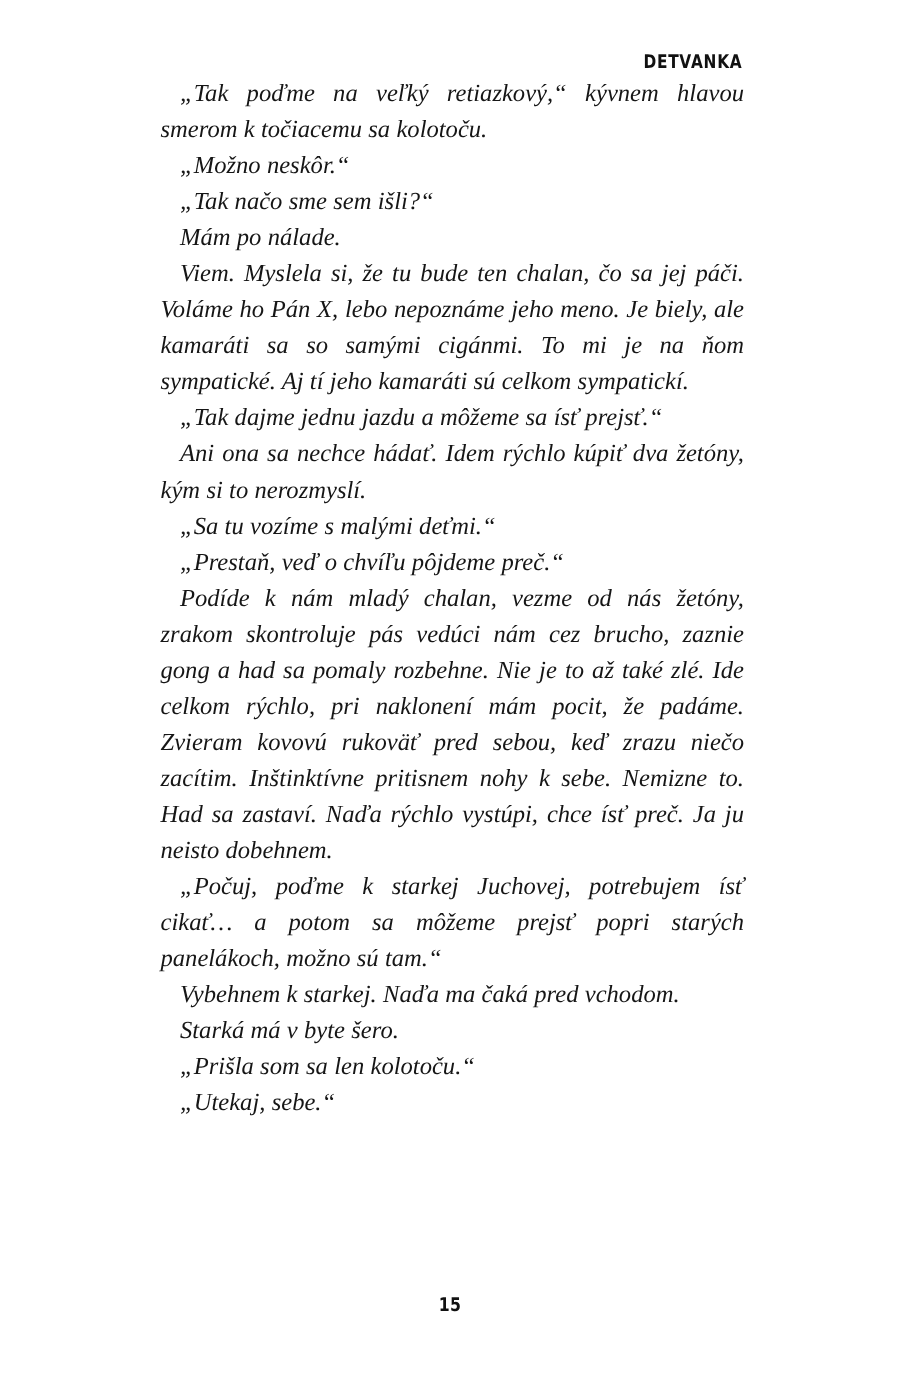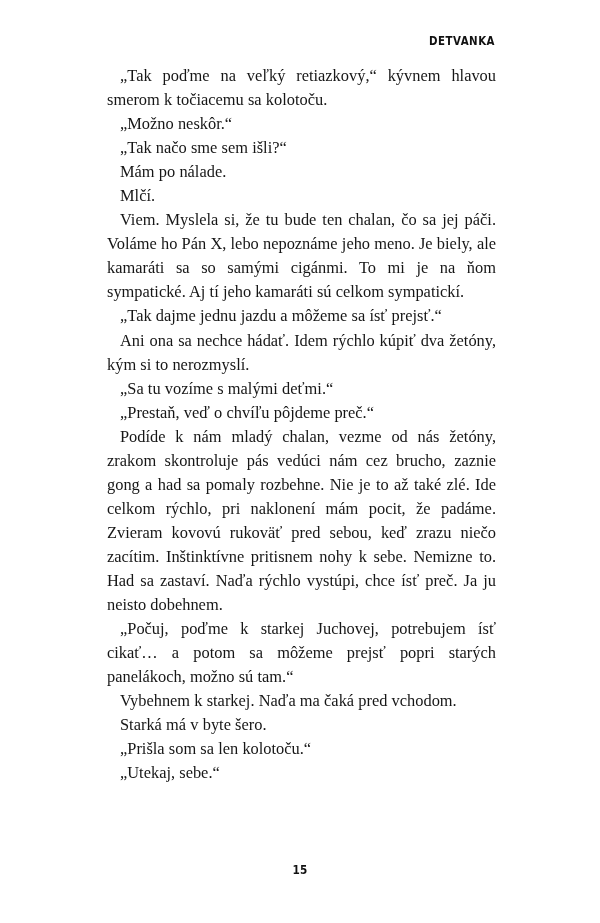--- a/index.html
+++ b/index.html
@@ -31,23 +31,24 @@
     letter-spacing: 0.6px;
     color: #111111;
     transform: scaleX(0.82);
     transform-origin: 100% 50%;
     white-space: nowrap;
   }
 
   
   .textblock {
     position: absolute;
-    top: 64px;
+    top: 50px;
     left: 107px;
     width: 389px;
+    font-style: italic;
   }
 
   .textblock p {
     margin: 0;
     font-size: 16.4px;
     line-height: 24.05px;
     text-align: justify;
     text-justify: inter-word;
     text-indent: 13px;
     hyphens: manual;
@@ -77,21 +78,20 @@
 
 <div class="page">
 
   <div class="running-head">DETVANKA</div>
 
   <div class="textblock">
     <p>„Tak poďme na veľký retiazkový,“ kývnem hlavou smerom k točiacemu sa kolotoču.</p>
     <p>„Možno neskôr.“</p>
     <p>„Tak načo sme sem išli?“</p>
     <p>Mám po nálade.</p>
-    <p>Mlčí.</p>
     <p>Viem. Myslela si, že tu bude ten chalan, čo sa jej páči. Voláme ho Pán X, lebo nepoznáme jeho meno. Je biely, ale kamaráti sa so samými cigánmi. To mi je na ňom sympatické. Aj tí jeho kamaráti sú celkom sympatickí.</p>
     <p>„Tak dajme jednu jazdu a môžeme sa ísť prejsť.“</p>
     <p>Ani ona sa nechce hádať. Idem rýchlo kúpiť dva žetóny, kým si to nerozmyslí.</p>
     <p>„Sa tu vozíme s malými deťmi.“</p>
     <p>„Prestaň, veď o chvíľu pôjdeme preč.“</p>
     <p>Podíde k nám mladý chalan, vezme od nás žetóny, zrakom skontroluje pás vedúci nám cez brucho, zaznie gong a had sa pomaly rozbehne. Nie je to až také zlé. Ide celkom rýchlo, pri naklonení mám pocit, že padáme. Zvieram kovovú rukoväť pred sebou, keď zrazu niečo zacítim. Inštinktívne pritisnem nohy k sebe. Nemizne to. Had sa zastaví. Naďa rýchlo vystúpi, chce ísť preč. Ja ju neisto dobehnem.</p>
     <p>„Počuj, poďme k starkej Juchovej, potrebujem ísť cikať… a potom sa môžeme prejsť popri starých panelákoch, možno sú tam.“</p>
     <p>Vybehnem k starkej. Naďa ma čaká pred vchodom.</p>
     <p>Starká má v byte šero.</p>
     <p>„Prišla som sa len kolotoču.“</p>

